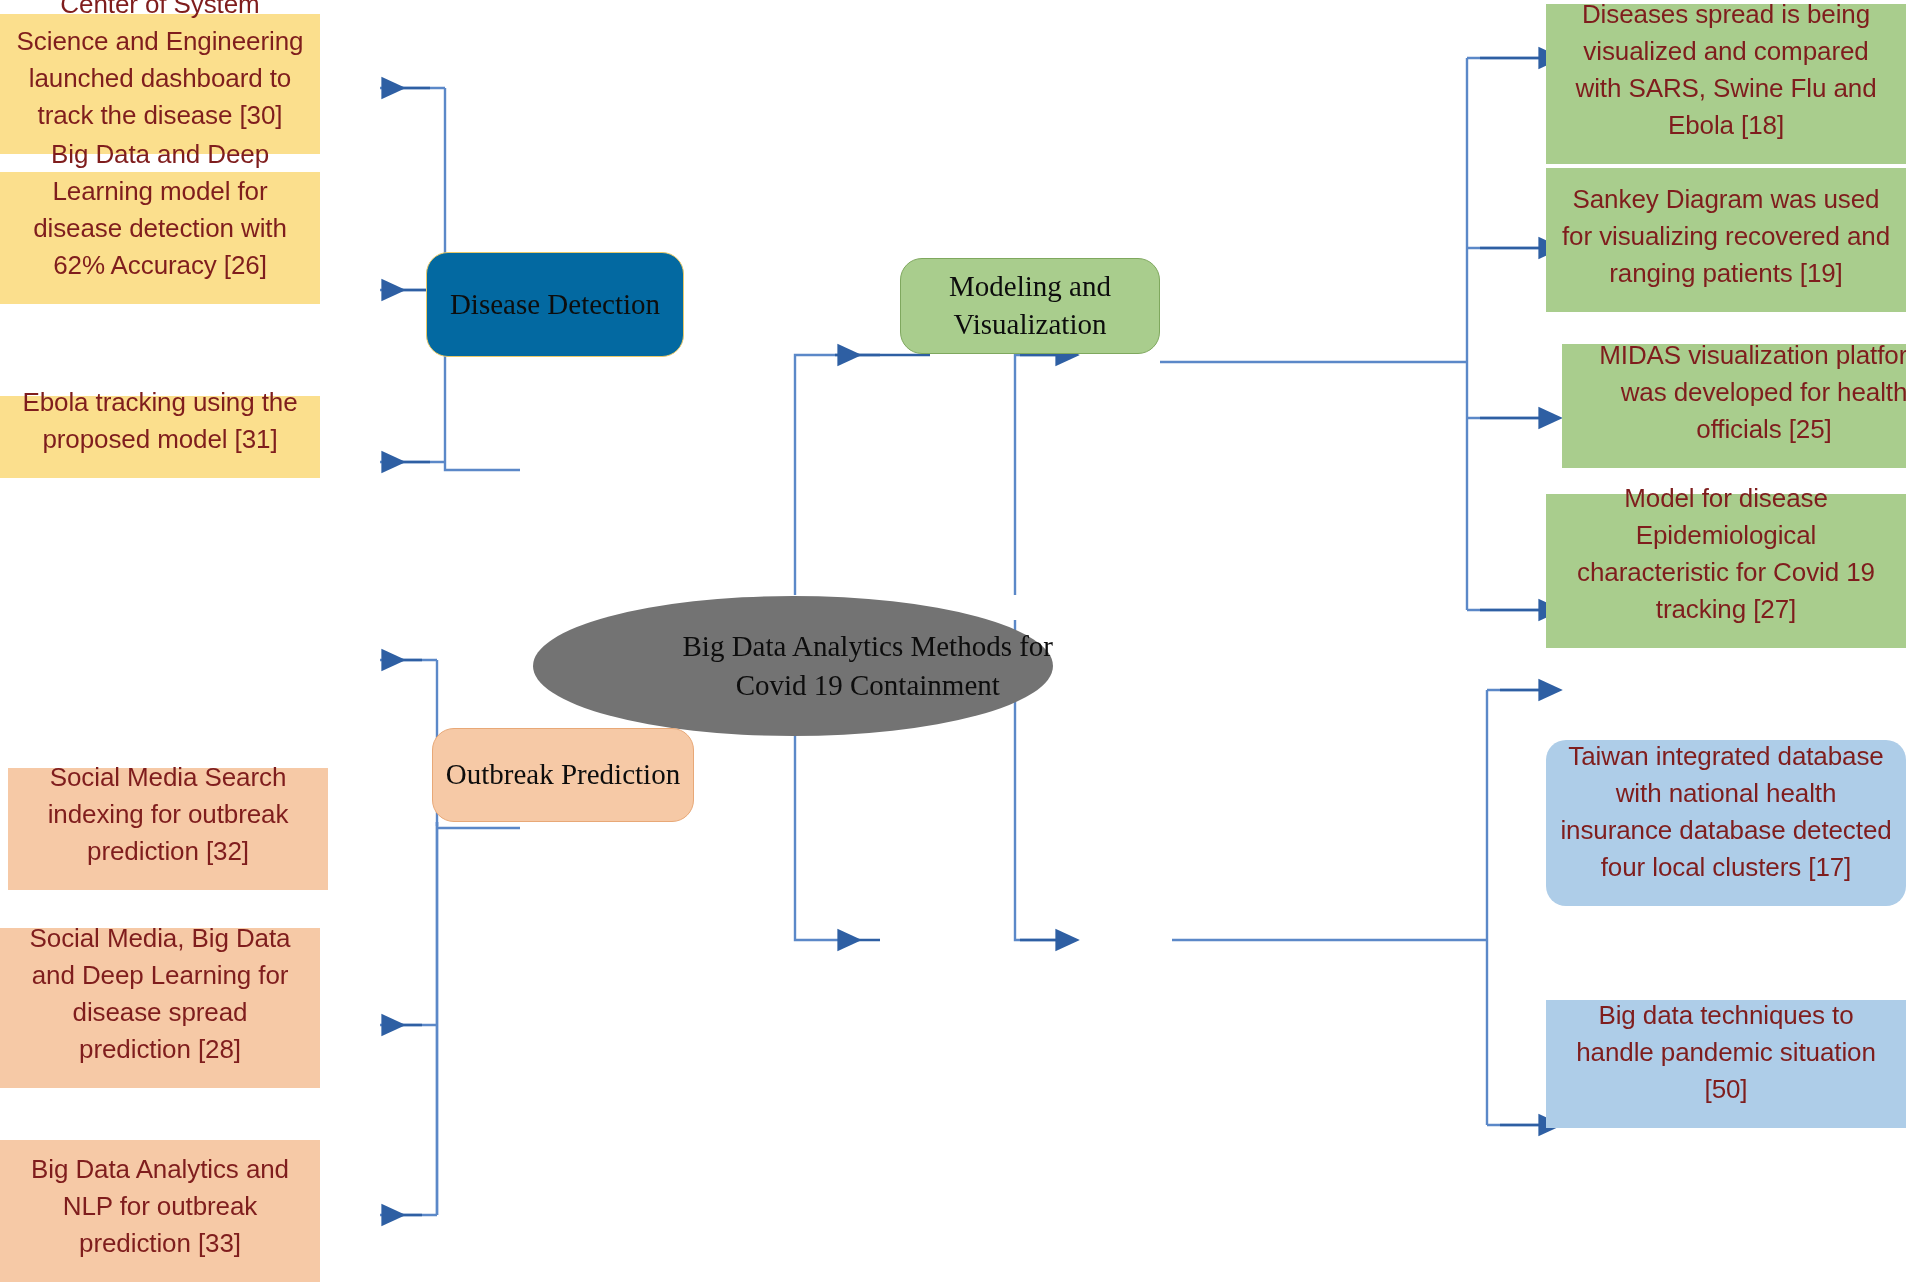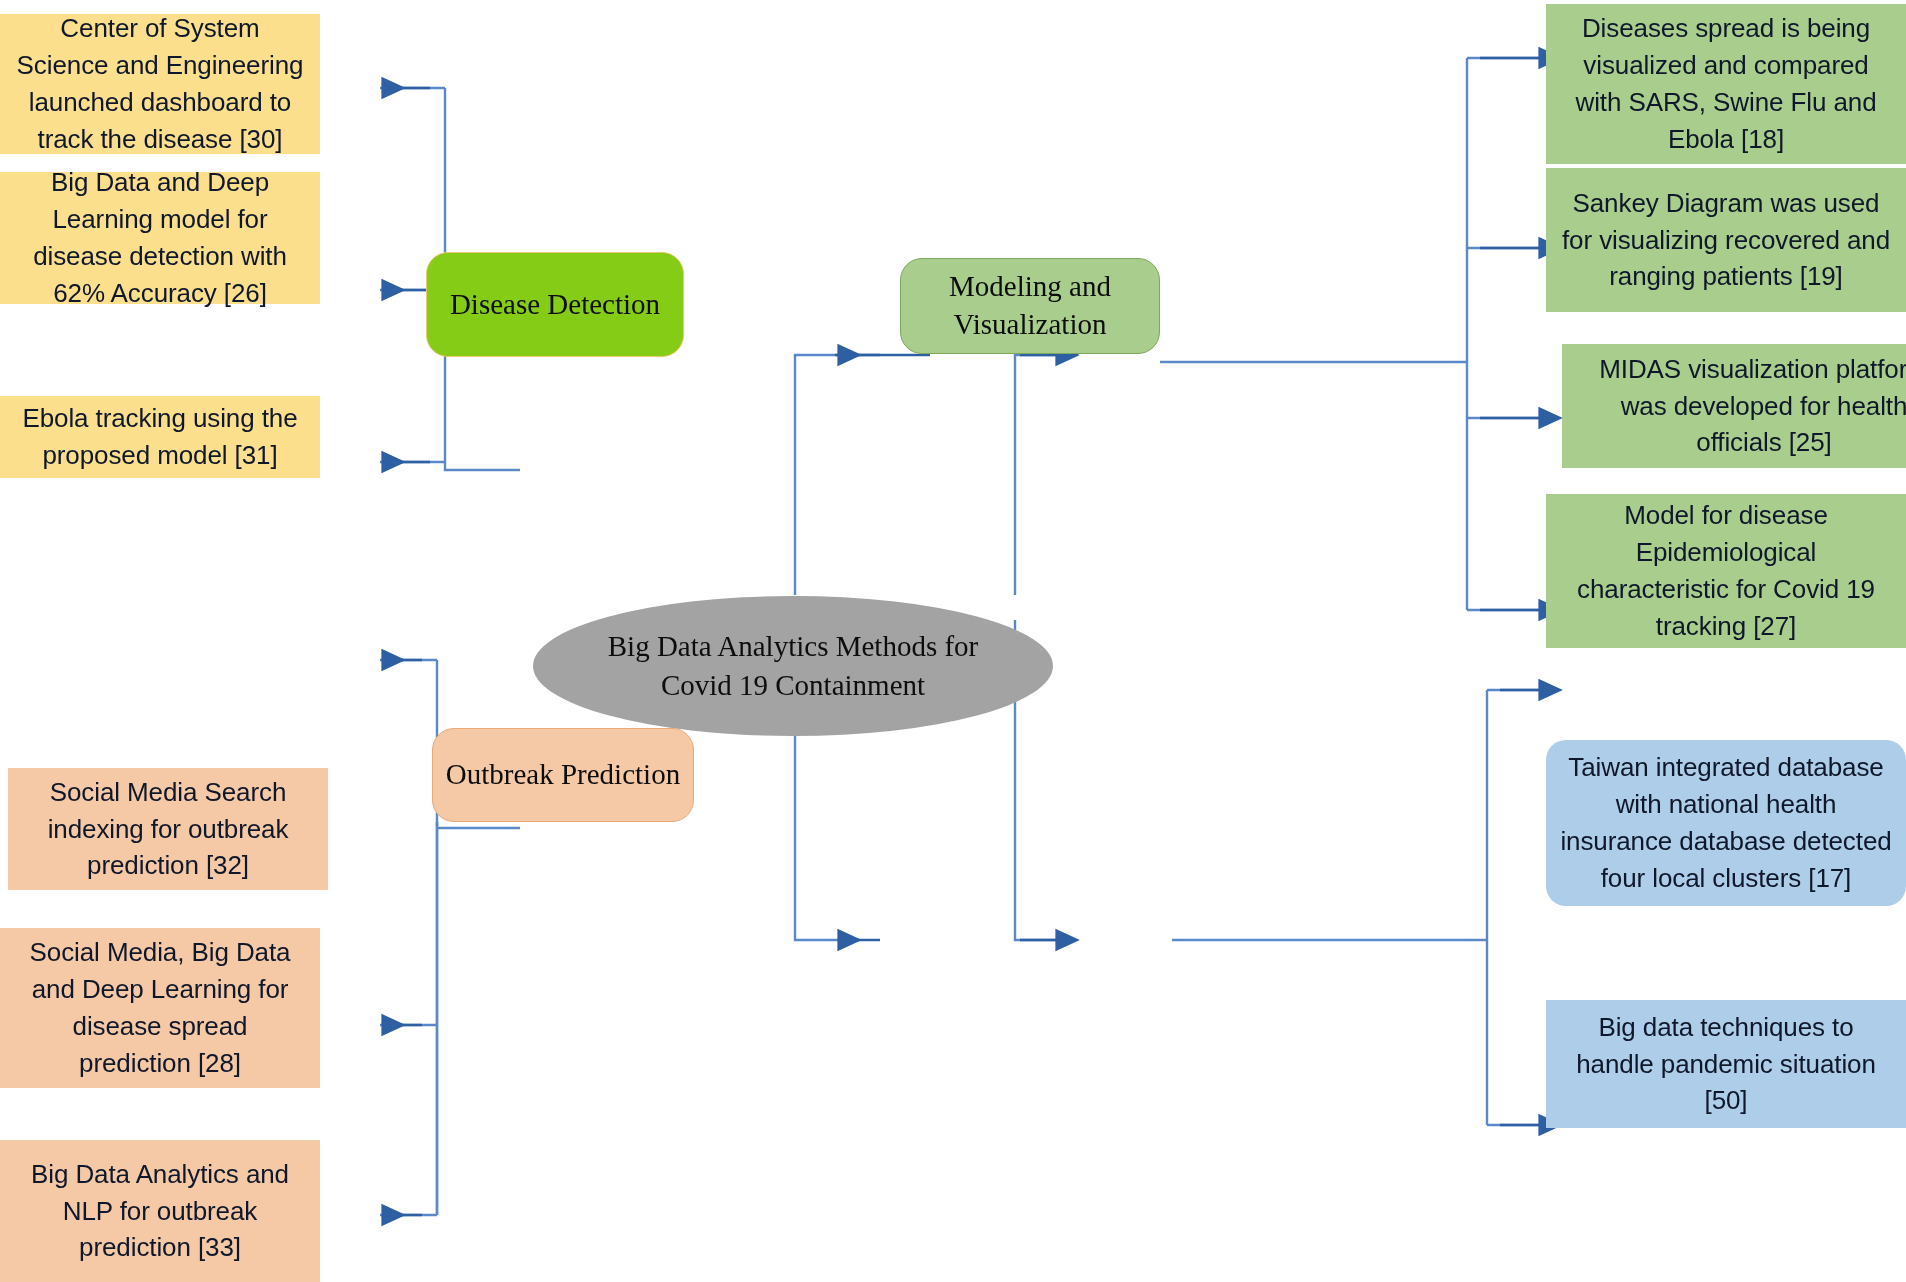--- a/index.html
+++ b/index.html
@@ -23,28 +23,28 @@
     width: 1906px;
     height: 1282px;
     pointer-events: none;
   }
 
   
   .leaf {
     position: absolute;
     box-sizing: border-box;
     display: flex;
-    align-items: center;
+    align-items: flex-end;
     justify-content: center;
     text-align: center;
-    padding: 6px 14px;
+    padding: 20px 14px;
     font-family: "Liberation Sans", sans-serif;
     font-size: 26px;
     line-height: 1.42;
-    color: #0f172a;
+    color: #7f1d1d;
     letter-spacing: -0.1px;
   }
   .leaf span { display: block; }
 
   
   .node {
     position: absolute;
     box-sizing: border-box;
     display: flex;
     align-items: center;
@@ -147,25 +147,25 @@
 
       <path d="M 422,660 L 384,660" marker-end="url(#arrL)"></path>
       <path d="M 422,1025 L 384,1025" marker-end="url(#arrL)"></path>
       <path d="M 422,1215 L 384,1215" marker-end="url(#arrL)"></path>
 
       <path d="M 1500,690 L 1541,690" marker-end="url(#arrR)"></path>
       <path d="M 1500,1125 L 1541,1125" marker-end="url(#arrR)"></path>
     </g>
   </svg>
 
-  <div id="center-ellipse" style="left:533px; top:596px; width:520px; height:140px; background:#a3a3a3;">
+  <div id="center-ellipse" style="left:533px; top:596px; width:520px; height:140px; background:#737373;justify-content:flex-end;">
     <span class="inner"><span>Big Data Analytics Methods for</span><br><span>Covid 19 Containment</span></span>
   </div>
 
-  <div class="node yellow" style="left:426px; top:252px; width:258px; height:105px; background:#84cc16;">
+  <div class="node yellow" style="left:426px; top:252px; width:258px; height:105px; background:#0369a1;">
     <span>Disease Detection</span>
   </div>
 
   <div class="node green" style="left:900px; top:258px; width:260px; height:96px; background:#a9cd8d;">
     <span><span>Modeling and</span><br><span>Visualization</span></span>
   </div>
 
   <div class="node orange" style="left:432px; top:728px; width:262px; height:94px; background:#f6c9a6;">
     <span>Outbreak Prediction</span>
   </div>

